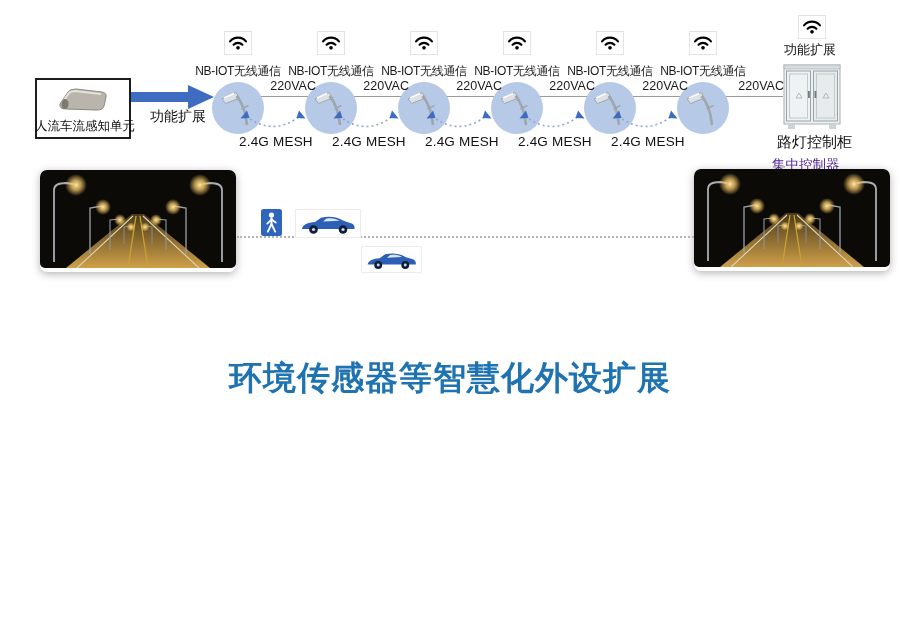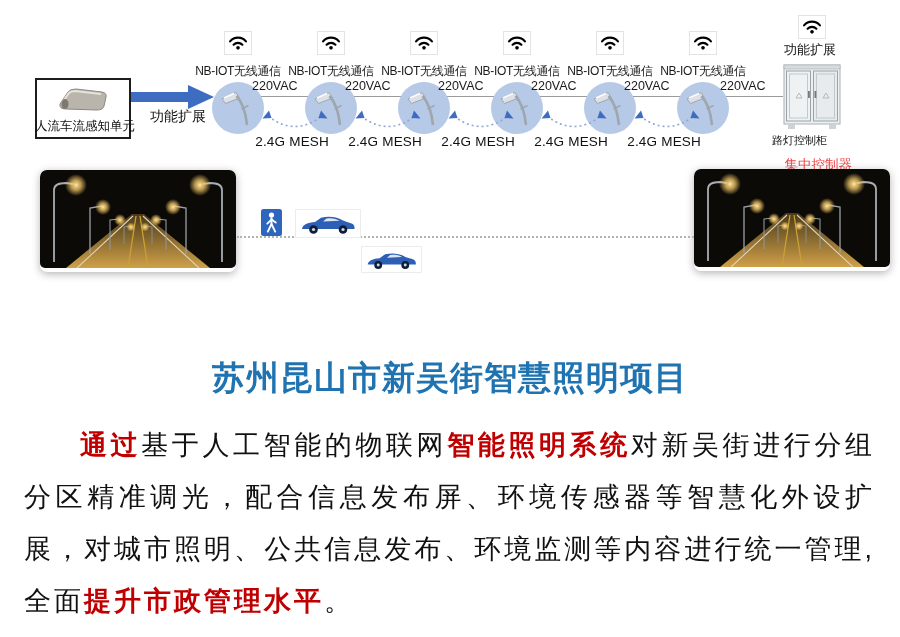--- a/index.html
+++ b/index.html
@@ -10,28 +10,28 @@
   
   .bus-line{left:238px;top:96px;width:545px;height:0;border-top:1px solid #9b9b9b;}
   .sensor-box{left:35px;top:78px;width:96px;height:61px;border:2px solid #1c1c1c;background:#fff;box-sizing:border-box;text-align:center;}
   .sensor-box svg{margin-top:4px;}
   .sensor-label{position:absolute;left:-2px;right:-4px;bottom:2px;font-size:12.5px;white-space:nowrap;color:#111;}
   .arrow-label{left:138px;top:108px;width:68px;text-align:right;font-size:14px;color:#111;}
   .node{position:absolute;width:110px;text-align:center;top:31px;}
   .wifi-box{margin:0 auto;width:26px;height:22px;background:#fff;border:1px solid #e3e3e3;display:flex;align-items:center;justify-content:center;}
   .node-label{margin-top:8px;font-size:12px;color:#1a1a1a;white-space:nowrap;letter-spacing:-0.3px;}
   .node-circle{margin:2px auto 0;width:52px;height:52px;border-radius:50%;background:var(--node-fill,#b6c9e6);}
-  .power-label{position:absolute;top:79px;width:64px;margin-left:-32px;text-align:left;font-size:12.5px;color:#1a1a1a;}
-  .mesh{position:absolute;width:90px;margin-left:-45px;text-align:right;top:110px;}
+  .power-label{position:absolute;top:79px;width:64px;margin-left:-32px;text-align:right;font-size:12.5px;color:#1a1a1a;}
+  .mesh{position:absolute;width:90px;margin-left:-45px;text-align:left;top:110px;}
   .mesh-label{font-size:13.5px;color:#111;margin-top:-2px;letter-spacing:0.2px;}
   .gw-wifi{left:798px;top:15px;}
   .gw-wifi-label{left:774px;top:41px;width:72px;text-align:center;font-size:13px;color:#111;}
   .cabinet{left:781px;top:58px;}
-  .gw-cap1{left:772px;top:133px;width:80px;text-align:left;font-size:11px;color:#111;white-space:nowrap;}
-  .gw-cap2{left:772px;top:156px;width:80px;text-align:right;font-size:13.5px;color:#ef4444;white-space:nowrap;}
+  .gw-cap1{left:772px;top:133px;width:80px;text-align:right;font-size:15px;color:#111;white-space:nowrap;}
+  .gw-cap2{left:772px;top:156px;width:80px;text-align:left;font-size:13.5px;color:#4c1d95;white-space:nowrap;}
   .photo{border-radius:7px;box-shadow:0 2px 8px rgba(0,0,0,0.30);overflow:hidden;}
   .photo-left{left:40px;top:170px;}
   .photo-right{left:694px;top:169px;}
   .dotted-line{left:237px;top:236px;width:457px;height:0;border-top:2px dotted #b3b3b3;}
   .icon-box{background:#fff;border:1px solid #ececec;display:flex;align-items:center;justify-content:center;}
   .ped{left:261px;top:209px;}
   .car1{left:295px;top:209px;width:64px;height:27px;}
   .car2{left:361px;top:246px;width:59px;height:25px;}
 
   
@@ -308,15 +308,14 @@
     <svg width="60" height="24" viewBox="0 0 60 24">
         <use href="#carGlyph"></use>
       </svg>
   </div>
   <div class="abs icon-box car2">
     <svg width="55" height="22" viewBox="0 0 60 24">
         <use href="#carGlyph"></use>
       </svg>
   </div>
 
-  <div class="abs title">苏州昆山市新吴街智慧照明项目</div>
-  <div class="abs para" id="paragraph"><span class="seg-red">通过</span><span class="seg-black">基于人工智能的物联网</span><span class="seg-red">智能照明系统</span><span class="seg-black">对新吴街进行分组分区精准调光，配合信息发布屏、环境传感器等智慧化外设扩展，对城市照明、公共信息发布、环境监测等内容进行统一管理,全面</span><span class="seg-red">提升市政管理水平</span><span class="seg-black">。</span></div>
+  <div class="abs title">环境传感器等智慧化外设扩展</div>
 </div>
 
 </body></html>

